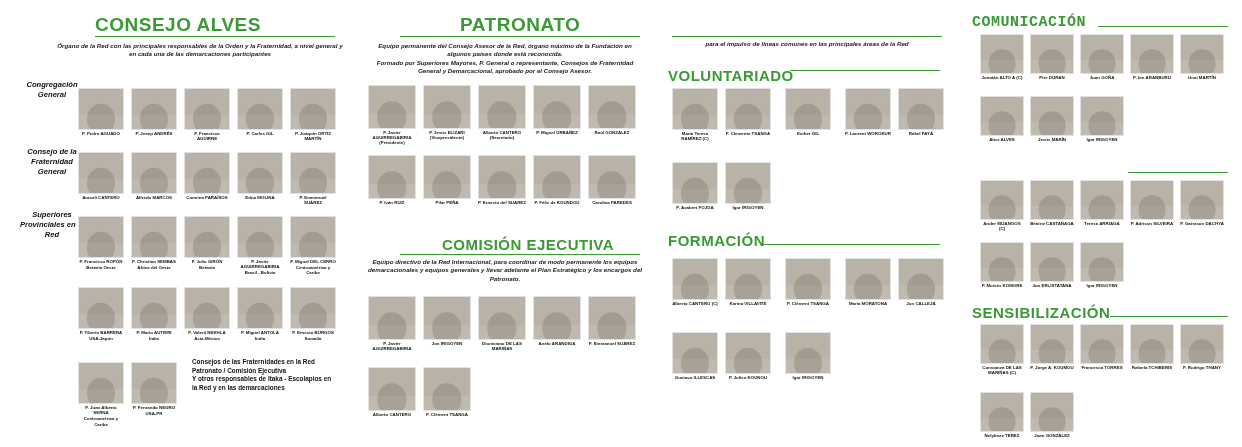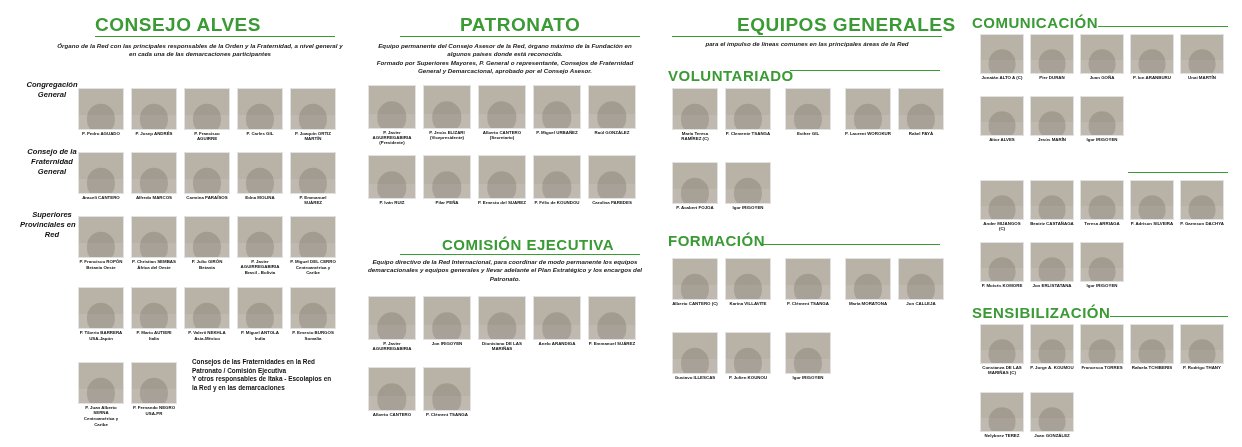--- a/index.html
+++ b/index.html
@@ -287,21 +287,20 @@
   </div>
   <div class="card" style="left:368px;top:367px;width:48px;">
     <div class="ph" style="height:44px;"></div>
     <div class="nm">Alberto CANTERO</div>
   </div>
   <div class="card" style="left:423px;top:367px;width:48px;">
     <div class="ph" style="height:44px;"></div>
     <div class="nm">P. Clément TSANGA</div>
   </div>
 
-  <div class="sec-title big" style="left:737px;top:14px;">EQUIPOS GENERALES</div>
   <div class="sec-rule" style="left:672px;top:36px;width:270px;"></div>
   <div class="sec-sub" style="left:672px;top:40px;width:270px;">para el impulso de líneas comunes en las principales áreas de la Red</div>
 
   <div class="sec-title mid" style="left:668px;top:58px;margin-top:9px;">VOLUNTARIADO</div>
   <div class="sec-rule" style="left:790px;top:70px;width:150px;"></div>
 
   <div class="card" style="left:672px;top:88px;width:46px;">
     <div class="ph" style="height:42px;"></div>
     <div class="nm">María Teresa RAMÍREZ (C)</div>
   </div>
@@ -359,21 +358,21 @@
   </div>
   <div class="card" style="left:725px;top:332px;width:46px;">
     <div class="ph" style="height:42px;"></div>
     <div class="nm">P. Julien KOUNOU</div>
   </div>
   <div class="card" style="left:785px;top:332px;width:46px;">
     <div class="ph" style="height:42px;"></div>
     <div class="nm">Igor IRIGOYEN</div>
   </div>
 
-  <div class="sec-title mid" style="left:972px;top:14px;">COMUNICACIÓN</div>
+  <div class="sec-title mid" style="left:972px;top:14px;font-family:Liberation Mono, monospace;">COMUNICACIÓN</div>
   <div class="sec-rule" style="left:1098px;top:26px;width:130px;"></div>
 
   <div class="card" style="left:980px;top:34px;width:44px;">
     <div class="ph" style="height:40px;"></div>
     <div class="nm">Jonatán ALTO A (C)</div>
   </div>
   <div class="card" style="left:1030px;top:34px;width:44px;">
     <div class="ph" style="height:40px;"></div>
     <div class="nm">Pier DURAN</div>
   </div>

